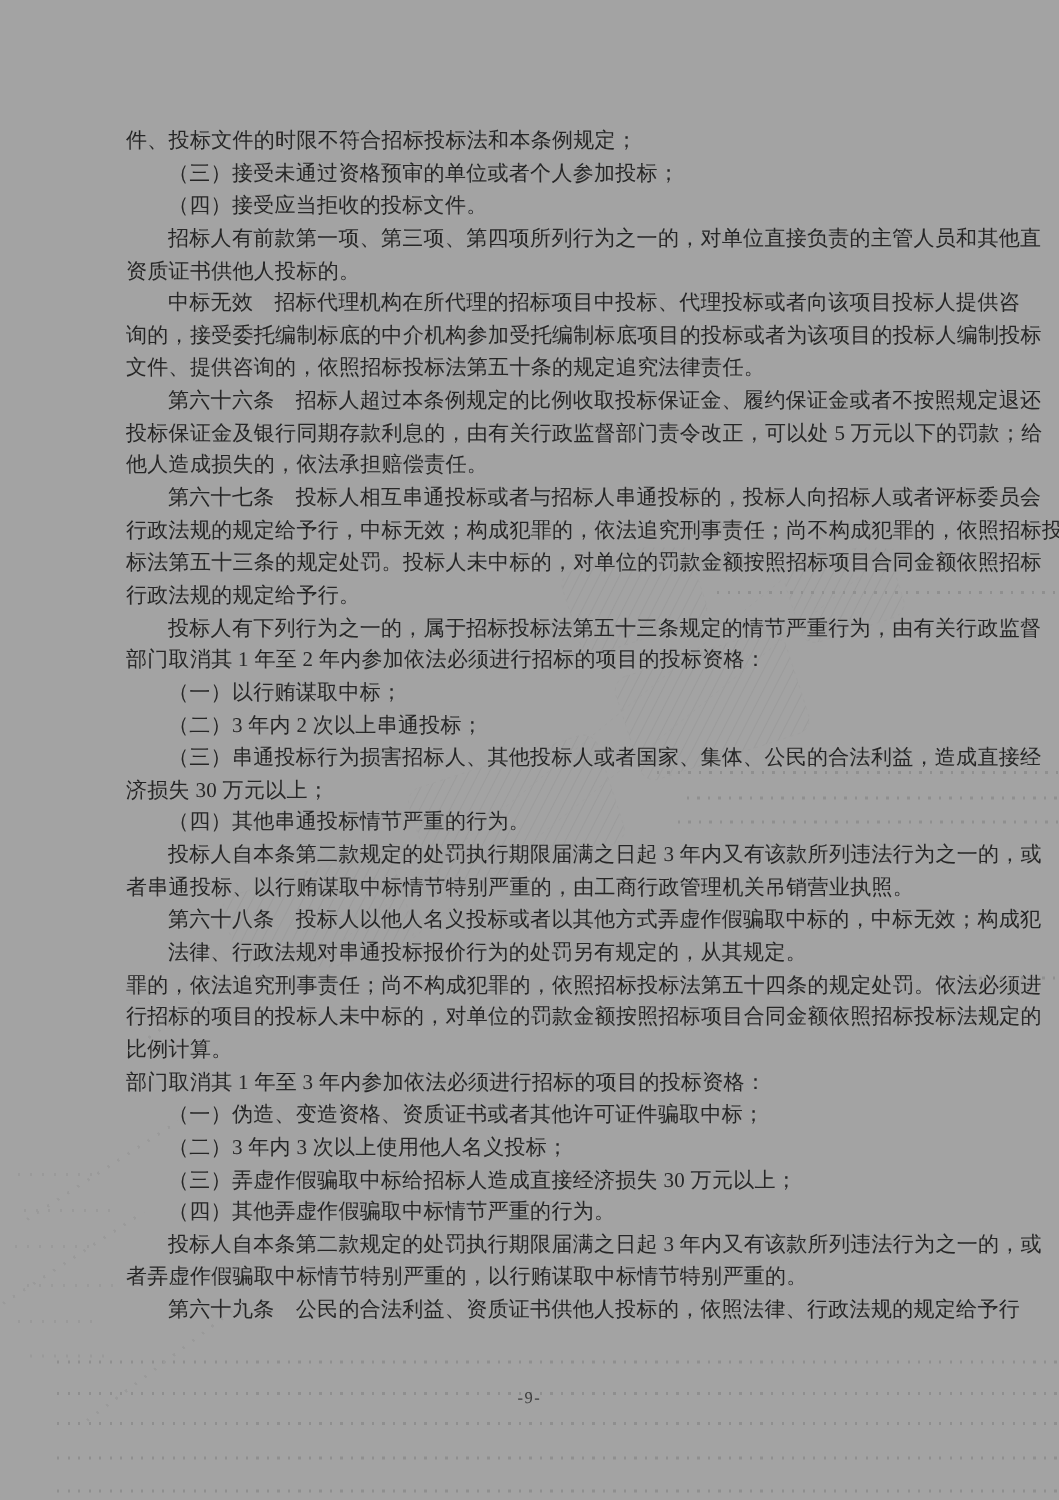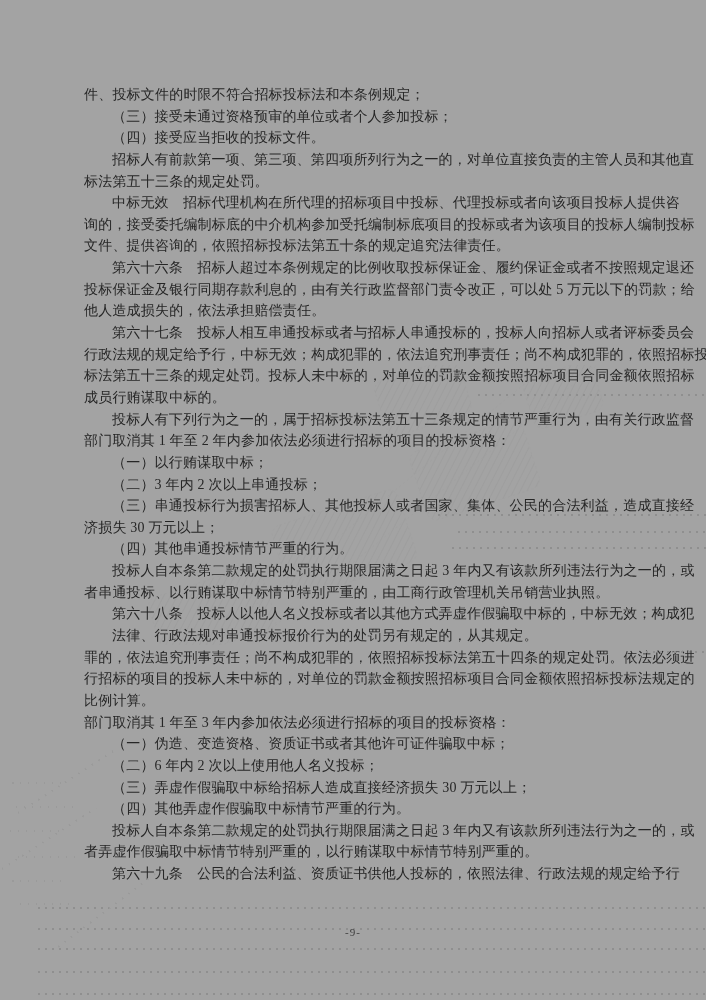--- a/index.html
+++ b/index.html
@@ -68,48 +68,48 @@
       <line x1="10" y1="240" x2="520" y2="40"></line>
       <line x1="40" y1="258" x2="530" y2="70"></line>
     </g>
   </svg>
 
   <div class="textblock" id="textblock">
       <div class="line">件、投标文件的时限不符合招标投标法和本条例规定；</div>
       <div class="line indent">（三）接受未通过资格预审的单位或者个人参加投标；</div>
       <div class="line indent">（四）接受应当拒收的投标文件。</div>
       <div class="line indent">招标人有前款第一项、第三项、第四项所列行为之一的，对单位直接负责的主管人员和其他直</div>
-      <div class="line">标法第五十三条的规定处罚。</div>
+      <div class="line">资质证书供他人投标的。</div>
       <div class="line indent">中标无效　招标代理机构在所代理的招标项目中投标、代理投标或者向该项目投标人提供咨</div>
       <div class="line">询的，接受委托编制标底的中介机构参加受托编制标底项目的投标或者为该项目的投标人编制投标</div>
       <div class="line">文件、提供咨询的，依照招标投标法第五十条的规定追究法律责任。</div>
       <div class="line indent">第六十六条　招标人超过本条例规定的比例收取投标保证金、履约保证金或者不按照规定退还</div>
       <div class="line">投标保证金及银行同期存款利息的，由有关行政监督部门责令改正，可以处 5 万元以下的罚款；给</div>
       <div class="line">他人造成损失的，依法承担赔偿责任。</div>
       <div class="line indent">第六十七条　投标人相互串通投标或者与招标人串通投标的，投标人向招标人或者评标委员会</div>
       <div class="line">行政法规的规定给予行，中标无效；构成犯罪的，依法追究刑事责任；尚不构成犯罪的，依照招标投</div>
       <div class="line">标法第五十三条的规定处罚。投标人未中标的，对单位的罚款金额按照招标项目合同金额依照招标</div>
-      <div class="line">成员行贿谋取中标的。</div>
+      <div class="line">行政法规的规定给予行。</div>
       <div class="line indent">投标人有下列行为之一的，属于招标投标法第五十三条规定的情节严重行为，由有关行政监督</div>
       <div class="line">部门取消其 1 年至 2 年内参加依法必须进行招标的项目的投标资格：</div>
       <div class="line indent">（一）以行贿谋取中标；</div>
       <div class="line indent">（二）3 年内 2 次以上串通投标；</div>
       <div class="line indent">（三）串通投标行为损害招标人、其他投标人或者国家、集体、公民的合法利益，造成直接经</div>
       <div class="line">济损失 30 万元以上；</div>
       <div class="line indent">（四）其他串通投标情节严重的行为。</div>
       <div class="line indent">投标人自本条第二款规定的处罚执行期限届满之日起 3 年内又有该款所列违法行为之一的，或</div>
       <div class="line">者串通投标、以行贿谋取中标情节特别严重的，由工商行政管理机关吊销营业执照。</div>
       <div class="line indent">第六十八条　投标人以他人名义投标或者以其他方式弄虚作假骗取中标的，中标无效；构成犯</div>
       <div class="line indent">法律、行政法规对串通投标报价行为的处罚另有规定的，从其规定。</div>
       <div class="line">罪的，依法追究刑事责任；尚不构成犯罪的，依照招标投标法第五十四条的规定处罚。依法必须进</div>
       <div class="line">行招标的项目的投标人未中标的，对单位的罚款金额按照招标项目合同金额依照招标投标法规定的</div>
       <div class="line">比例计算。</div>
       <div class="line">部门取消其 1 年至 3 年内参加依法必须进行招标的项目的投标资格：</div>
       <div class="line indent">（一）伪造、变造资格、资质证书或者其他许可证件骗取中标；</div>
-      <div class="line indent">（二）6 年内 2 次以上使用他人名义投标；</div>
+      <div class="line indent">（二）3 年内 3 次以上使用他人名义投标；</div>
       <div class="line indent">（三）弄虚作假骗取中标给招标人造成直接经济损失 30 万元以上；</div>
       <div class="line indent">（四）其他弄虚作假骗取中标情节严重的行为。</div>
       <div class="line indent">投标人自本条第二款规定的处罚执行期限届满之日起 3 年内又有该款所列违法行为之一的，或</div>
       <div class="line">者弄虚作假骗取中标情节特别严重的，以行贿谋取中标情节特别严重的。</div>
       <div class="line indent">第六十九条　公民的合法利益、资质证书供他人投标的，依照法律、行政法规的规定给予行</div>
     </div>
 
   <div class="dotted-rule" style="left:478px;top:394px;width:228px;"></div>
   <div class="dotted-rule" style="left:438px;top:514px;width:268px;"></div>
   <div class="dotted-rule" style="left:458px;top:531px;width:248px;"></div>

